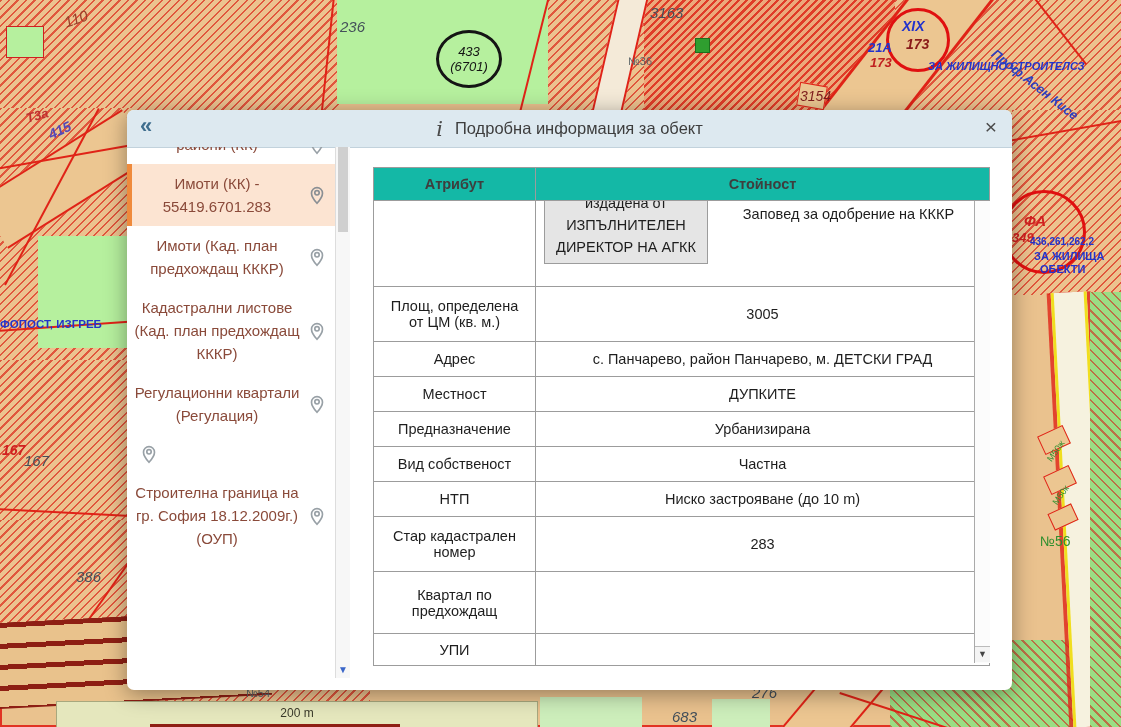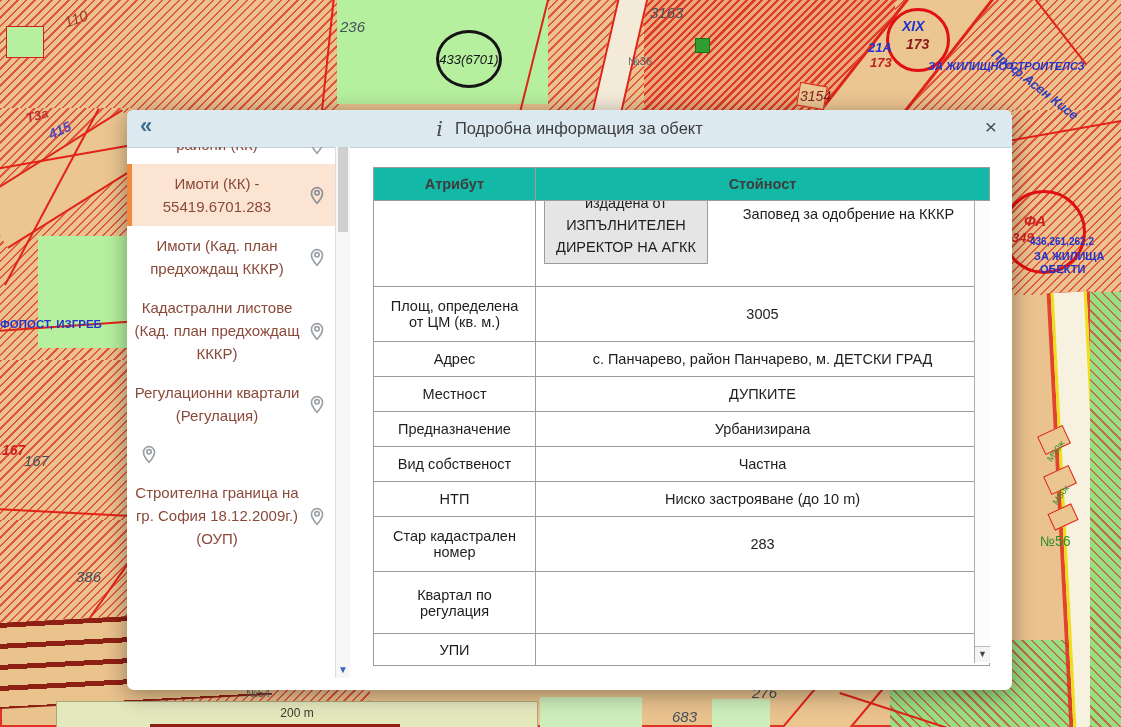--- a/index.html
+++ b/index.html
@@ -11,21 +11,21 @@
   .map{position:absolute;inset:0;}
   .hatch{background:repeating-linear-gradient(135deg,rgba(220,45,30,.72) 0 1.6px,rgba(248,195,150,.12) 1.6px 6px),#eac28e;}
   .hatch2{background:repeating-linear-gradient(135deg,rgba(222,40,25,.85) 0 2.2px,rgba(245,150,110,.28) 2.2px 5.5px),#e8b080;}
   .greenp{background:#b6f09e;}
   .greenl{background:#cdeebb;}
   .greenhatch{background:repeating-linear-gradient(45deg,rgba(210,40,30,.6) 0 1.6px,transparent 1.6px 7px),#9ade84;}
   .rline{position:absolute;background:#e02317;transform-origin:0 0;}
   .ml{position:absolute;font-style:italic;white-space:nowrap;z-index:6;}
   .bld{background:#ecc691;border:1.5px solid #e02317;position:absolute;}
   .blkcircle{position:absolute;left:436px;top:30px;width:60px;height:52px;border:3.5px solid #141414;
-    border-radius:50%;display:flex;flex-direction:row;align-items:center;justify-content:center;
+    border-radius:50%;display:flex;flex-direction:column;align-items:center;justify-content:center;
     color:#141414;font-style:italic;z-index:6;}
   .blkcircle span{line-height:15px;font-size:13px;}
   .redring{position:absolute;border:3px solid #e01010;border-radius:50%;z-index:5;}
   .scalebar{position:absolute;left:56px;top:701px;width:480px;height:25px;background:#e5e7bd;
     border:1px solid #a8a87e;z-index:6;}
   .scalebar .sc-label{position:absolute;left:0;right:0;top:4px;text-align:center;font-size:12px;color:#3a3a2a;}
   .maroonroad{position:absolute;left:-6px;top:616px;width:276px;height:86px;transform:rotate(-3deg);
     background:repeating-linear-gradient(180deg,#8e1f14 0 5px,#e9c28c 5px 21px);z-index:3;}
   
   .dialog{position:absolute;left:127px;top:110px;width:885px;height:580px;background:#fff;
@@ -274,21 +274,21 @@
         </tr>
         <tr class="h35">
           <td>НТП</td>
           <td>Ниско застрояване (до 10 m)</td>
         </tr>
         <tr class="h55">
           <td>Стар кадастрален номер</td>
           <td>283</td>
         </tr>
         <tr class="h62">
-          <td>Квартал по регулация</td>
+          <td>Квартал по предхождащ</td>
           <td></td>
         </tr>
         <tr class="h32">
           <td>УПИ</td>
           <td></td>
         </tr>
       </tbody>
         </table>
       <div class="tbl-scroll">
         <div class="down">▼</div>

